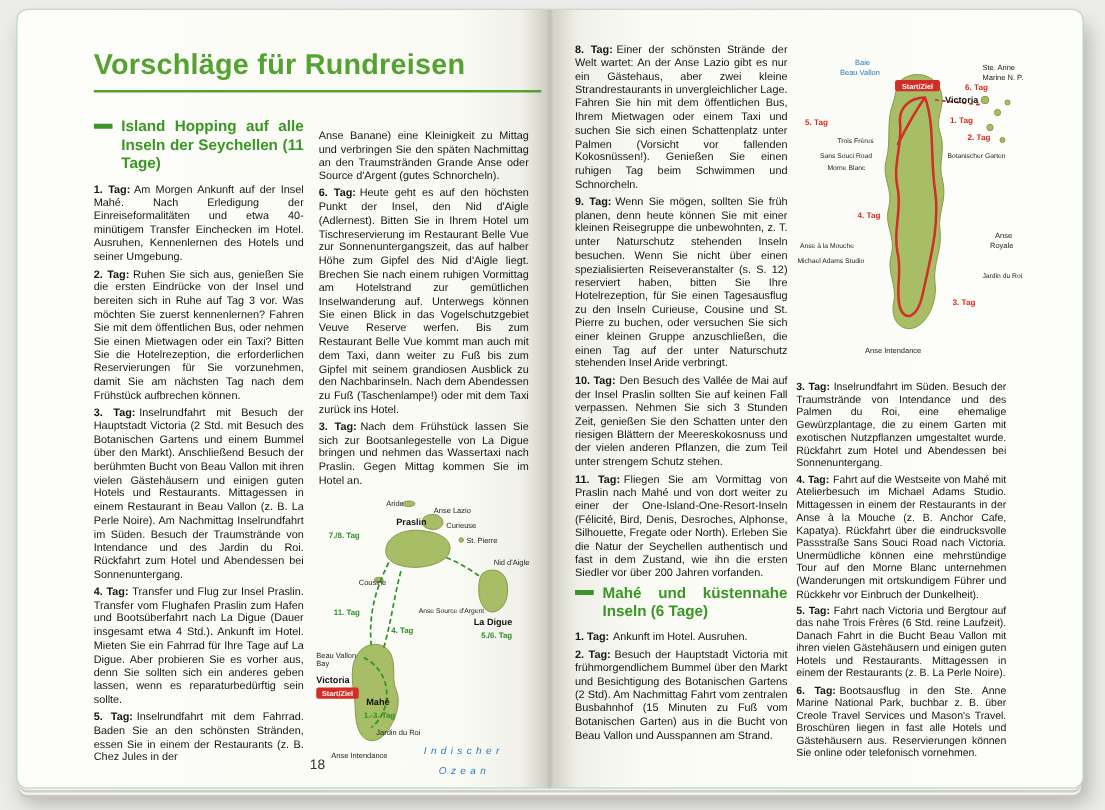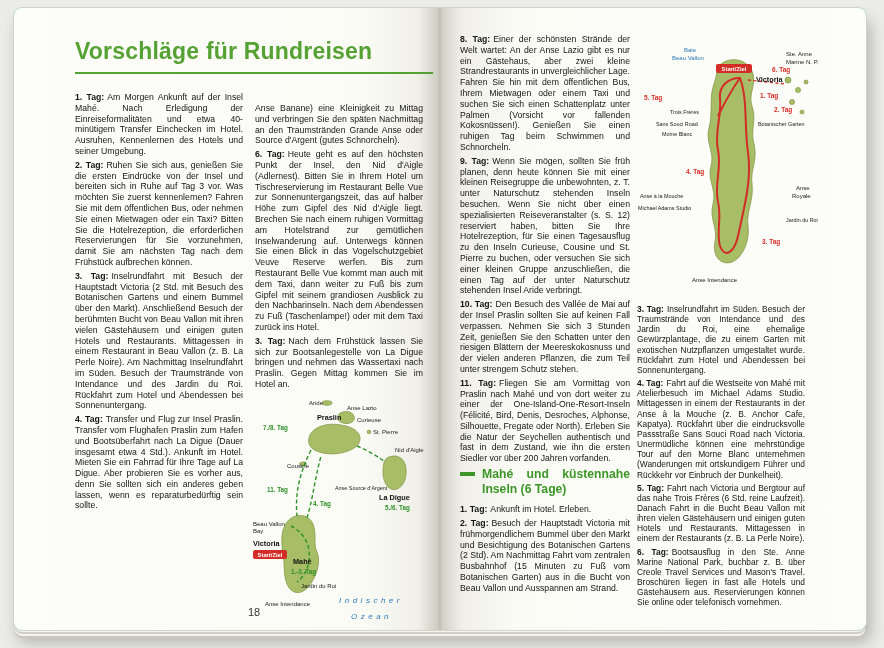--- a/index.html
+++ b/index.html
@@ -69,24 +69,26 @@
 <body>
 
 <div class="book">
   <div class="spread">
 
     <div class="page page-left">
       <h1 class="main-title">Vorschläge für Rundreisen</h1>
       <div class="title-rule"></div>
 
       <div class="col lp-col1 bt">
+        <h3 class="sec">Island Hopping auf alle Inseln der Seychellen (11 Tage)</h3>
         <p class="day"><b>1. Tag:</b><span>Am Morgen Ankunft auf der Insel Mahé. Nach Erledigung der Einreiseformalitäten und etwa 40-minütigem Transfer Einchecken im Hotel. Ausruhen, Kennenlernen des Hotels und seiner Umgebung.</span></p>
         <p class="day"><b>2. Tag:</b><span>Ruhen Sie sich aus, genießen Sie die ersten Eindrücke von der Insel und bereiten sich in Ruhe auf Tag 3 vor. Was möchten Sie zuerst kennenlernen? Fahren Sie mit dem öffentlichen Bus, oder nehmen Sie einen Mietwagen oder ein Taxi? Bitten Sie die Hotelrezeption, die erforderlichen Reservierungen für Sie vorzunehmen, damit Sie am nächsten Tag nach dem Frühstück aufbrechen können.</span></p>
         <p class="day"><b>3. Tag:</b><span>Inselrundfahrt mit Besuch der Hauptstadt Victoria (2 Std. mit Besuch des Botanischen Gartens und einem Bummel über den Markt). Anschließend Besuch der berühmten Bucht von Beau Vallon mit ihren vielen Gästehäusern und einigen guten Hotels und Restaurants. Mittagessen in einem Restaurant in Beau Vallon (z. B. La Perle Noire). Am Nachmittag Inselrundfahrt im Süden. Besuch der Traumstrände von Intendance und des Jardin du Roi. Rückfahrt zum Hotel und Abendessen bei Sonnenuntergang.</span></p>
         <p class="day"><b>4. Tag:</b><span>Transfer und Flug zur Insel Praslin. Transfer vom Flughafen Praslin zum Hafen und Bootsüberfahrt nach La Digue (Dauer insgesamt etwa 4 Std.). Ankunft im Hotel. Mieten Sie ein Fahrrad für Ihre Tage auf La Digue. Aber probieren Sie es vorher aus, denn Sie sollten sich ein anderes geben lassen, wenn es reparaturbedürftig sein sollte.</span></p>
+        <p class="day"><b>5. Tag:</b><span>Inselrundfahrt mit dem Fahrrad. Baden Sie an den schönsten Stränden, essen Sie in einem der Restaurants (z. B. Chez Jules in der</span></p>
       </div>
 
       <div class="col lp-col2 bt">
         <p class="day">Anse Banane) eine Kleinigkeit zu Mittag und verbringen Sie den späten Nachmittag an den Traumstränden Grande Anse oder Source d'Argent (gutes Schnorcheln).</p>
         <p class="day"><b>6. Tag:</b><span>Heute geht es auf den höchsten Punkt der Insel, den Nid d'Aigle (Adlernest). Bitten Sie in Ihrem Hotel um Tischreservierung im Restaurant Belle Vue zur Sonnenuntergangszeit, das auf halber Höhe zum Gipfel des Nid d'Aigle liegt. Brechen Sie nach einem ruhigen Vormittag am Hotelstrand zur gemütlichen Inselwanderung auf. Unterwegs können Sie einen Blick in das Vogelschutzgebiet Veuve Reserve werfen. Bis zum Restaurant Belle Vue kommt man auch mit dem Taxi, dann weiter zu Fuß bis zum Gipfel mit seinem grandiosen Ausblick zu den Nachbarinseln. Nach dem Abendessen zu Fuß (Taschenlampe!) oder mit dem Taxi zurück ins Hotel.</span></p>
         <p class="day"><b>3. Tag:</b><span>Nach dem Frühstück lassen Sie sich zur Bootsanlegestelle von La Digue bringen und nehmen das Wassertaxi nach Praslin. Gegen Mittag kommen Sie im Hotel an.</span></p>
       </div>
 
       <svg class="lp-map" viewBox="0 0 180 230">
         <ellipse class="isl" cx="76" cy="5" rx="5" ry="2.2"></ellipse>
@@ -132,21 +134,21 @@
     </div>
 
     <div class="page page-right">
 
       <div class="col rp-col1 bt">
         <p class="day"><b>8. Tag:</b><span>Einer der schönsten Strände der Welt wartet: An der Anse Lazio gibt es nur ein Gästehaus, aber zwei kleine Strandrestaurants in unvergleichlicher Lage. Fahren Sie hin mit dem öffentlichen Bus, Ihrem Mietwagen oder einem Taxi und suchen Sie sich einen Schattenplatz unter Palmen (Vorsicht vor fallenden Kokosnüssen!). Genießen Sie einen ruhigen Tag beim Schwimmen und Schnorcheln.</span></p>
         <p class="day"><b>9. Tag:</b><span>Wenn Sie mögen, sollten Sie früh planen, denn heute können Sie mit einer kleinen Reisegruppe die unbewohnten, z. T. unter Naturschutz stehenden Inseln besuchen. Wenn Sie nicht über einen spezialisierten Reiseveranstalter (s. S. 12) reserviert haben, bitten Sie Ihre Hotelrezeption, für Sie einen Tagesausflug zu den Inseln Curieuse, Cousine und St. Pierre zu buchen, oder versuchen Sie sich einer kleinen Gruppe anzuschließen, die einen Tag auf der unter Naturschutz stehenden Insel Aride verbringt.</span></p>
         <p class="day"><b>10. Tag:</b><span>Den Besuch des Vallée de Mai auf der Insel Praslin sollten Sie auf keinen Fall verpassen. Nehmen Sie sich 3 Stunden Zeit, genießen Sie den Schatten unter den riesigen Blättern der Meereskokosnuss und der vielen anderen Pflanzen, die zum Teil unter strengem Schutz stehen.</span></p>
         <p class="day"><b>11. Tag:</b><span>Fliegen Sie am Vormittag von Praslin nach Mahé und von dort weiter zu einer der One-Island-One-Resort-Inseln (Félicité, Bird, Denis, Desroches, Alphonse, Silhouette, Fregate oder North). Erleben Sie die Natur der Seychellen authentisch und fast in dem Zustand, wie ihn die ersten Siedler vor über 200 Jahren vorfanden.</span></p>
         <h3 class="sec" style="margin-top:0">Mahé und küstennahe Inseln (6 Tage)</h3>
-        <p class="day"><b>1. Tag:</b><span>Ankunft im Hotel. Erleben.</span></p>
+        <p class="day"><b>1. Tag:</b><span>Ankunft im Hotel. Ausruhen.</span></p>
         <p class="day"><b>2. Tag:</b><span>Besuch der Hauptstadt Victoria mit frühmorgendlichem Bummel über den Markt und Besichtigung des Botanischen Gartens (2 Std). Am Nachmittag Fahrt vom zentralen Busbahnhof (15 Minuten zu Fuß vom Botanischen Garten) aus in die Bucht von Beau Vallon und Ausspannen am Strand.</span></p>
       </div>
 
       <svg class="rp-map" viewBox="0 0 222 276">
         <path class="isl" d="M88,40 C100,34 114,40 117,52 C120,64 112,72 116,84 C121,98 114,108 118,122 C122,138 114,148 116,162 C118,178 110,190 112,204 C114,220 106,236 96,240 C85,244 76,234 79,220 C82,206 73,196 77,182 C81,168 71,158 75,144 C79,130 69,120 73,106 C77,92 73,74 78,62 C82,50 80,44 88,40 Z"></path>
         <circle class="isl" cx="152" cy="58" r="3"></circle>
         <circle class="isl" cx="162" cy="68" r="2.5"></circle>
         <circle class="isl" cx="170" cy="60" r="2"></circle>
         <circle class="isl" cx="156" cy="80" r="2.5"></circle>
         <circle class="isl" cx="166" cy="90" r="2"></circle>
@@ -174,21 +176,21 @@
         <text class="lblk-sm" x="4" y="176">Anse à la Mouche</text>
         <text class="lblk-sm" x="2" y="188">Michael Adams Studio</text>
         <text class="lblk" x="160" y="168">Anse</text>
         <text class="lblk" x="156" y="176">Royale</text>
         <text class="lblk-sm" x="150" y="200">Jardin du Roi</text>
         <text class="lblr" x="126" y="222">3. Tag</text>
         <text class="lblk" x="56" y="260">Anse Intendance</text>
       </svg>
 
       <div class="col rp-col2 bt-sm">
-        <p class="day"><b>3. Tag:</b><span>Inselrundfahrt im Süden. Besuch der Traumstrände von Intendance und des Jardin du Roi, eine ehemalige Gewürzplantage, die zu einem Garten mit exotischen Nutzpflanzen umgestaltet wurde. Rückfahrt zum Hotel und Abendessen bei Sonnenuntergang.</span></p>
+        <p class="day"><b>3. Tag:</b><span>Inselrundfahrt im Süden. Besuch der Traumstrände von Intendance und des Palmen du Roi, eine ehemalige Gewürzplantage, die zu einem Garten mit exotischen Nutzpflanzen umgestaltet wurde. Rückfahrt zum Hotel und Abendessen bei Sonnenuntergang.</span></p>
         <p class="day"><b>4. Tag:</b><span>Fahrt auf die Westseite von Mahé mit Atelierbesuch im Michael Adams Studio. Mittagessen in einem der Restaurants in der Anse à la Mouche (z. B. Anchor Cafe, Kapatya). Rückfahrt über die eindrucksvolle Passstraße Sans Souci Road nach Victoria. Unermüdliche können eine mehrstündige Tour auf den Morne Blanc unternehmen (Wanderungen mit ortskundigem Führer und Rückkehr vor Einbruch der Dunkelheit).</span></p>
         <p class="day"><b>5. Tag:</b><span>Fahrt nach Victoria und Bergtour auf das nahe Trois Frères (6 Std. reine Laufzeit). Danach Fahrt in die Bucht Beau Vallon mit ihren vielen Gästehäusern und einigen guten Hotels und Restaurants. Mittagessen in einem der Restaurants (z. B. La Perle Noire).</span></p>
         <p class="day"><b>6. Tag:</b><span>Bootsausflug in den Ste. Anne Marine National Park, buchbar z. B. über Creole Travel Services und Mason's Travel. Broschüren liegen in fast alle Hotels und Gästehäusern aus. Reservierungen können Sie online oder telefonisch vornehmen.</span></p>
       </div>
 
     </div>
 
     <div class="gutter"></div>
   </div>
 </div>

